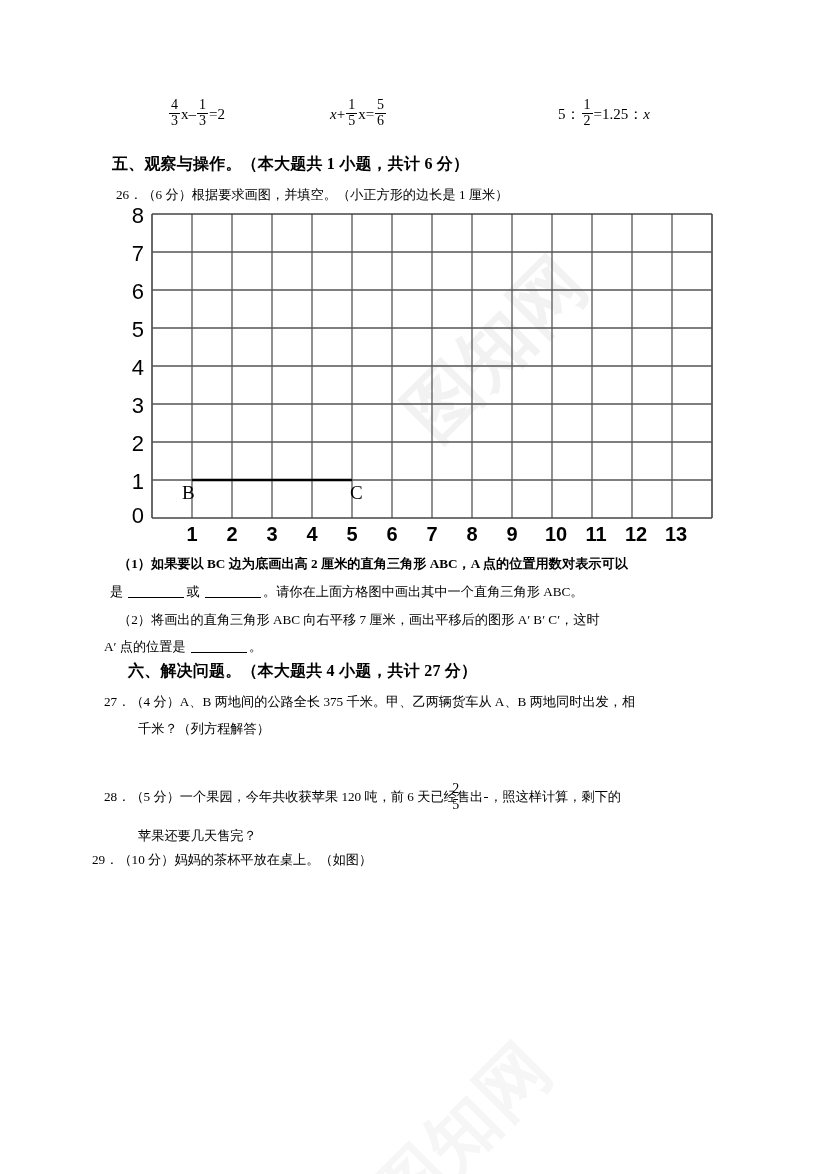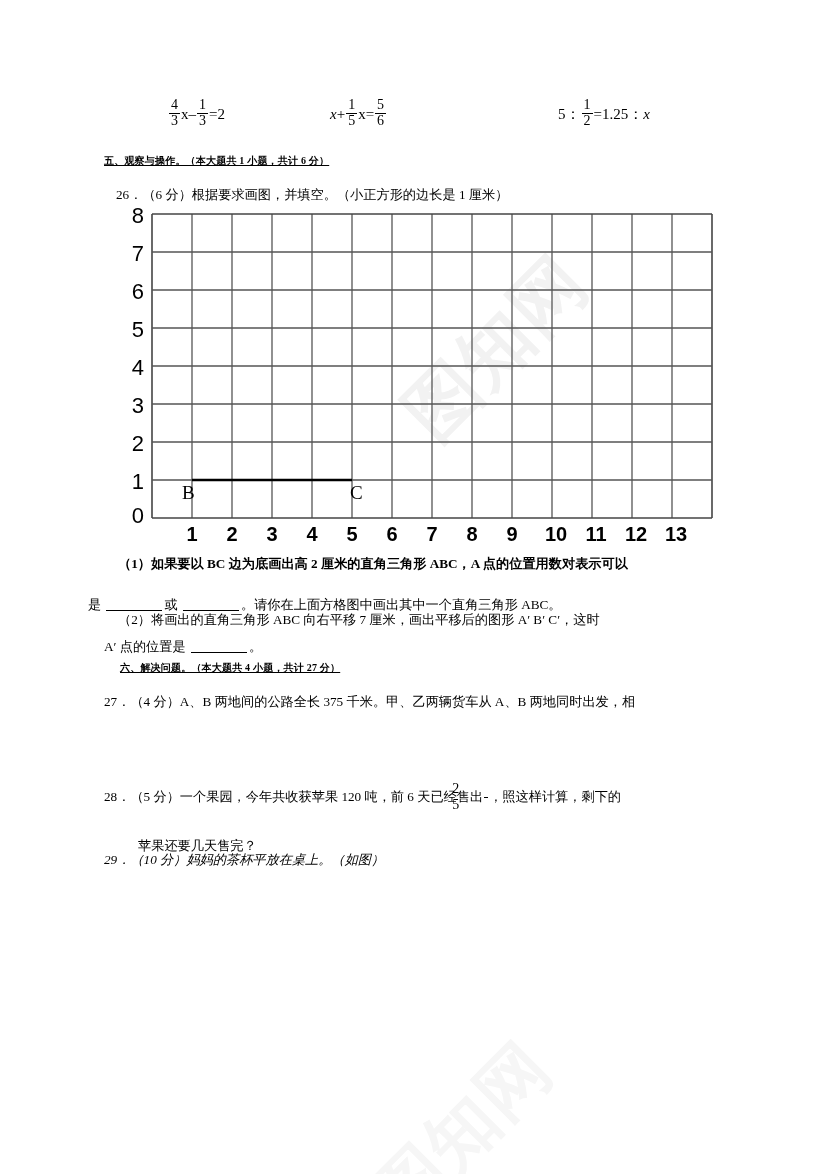--- a/index.html
+++ b/index.html
@@ -82,49 +82,48 @@
     position: relative;
     top: -1px;
   }
   .frac .num { padding: 0 2px; }
   .frac .den { padding: 0 2px; border-top: 1px solid #000; }
   .ital { font-style: italic; font-family: "Liberation Serif", serif; }
 
   
   .sec-head {
     position: absolute;
-    left: 104px;
+    left: 112px;
     font-weight: bold;
-    font-size: 10px;
+    font-size: 16px;
     font-family: "Liberation Serif", serif;
     letter-spacing: 0.2px;
     white-space: nowrap;
-    text-decoration: underline;
   }
   #sec5 { top: 154px; }
   #sec6 { top: 661px; margin-left: 16px; }
 
   
   .q {
     position: absolute;
     font-size: 13.2px;
     line-height: 27px;
     font-family: "Liberation Serif", serif;
     text-align: justify;
   }
   #q26 { left: 104px; top: 181px; width: 640px; margin-left: 12px; }
 
   #q26sub1 { left: 118px; top: 550px; width: 626px; font-weight: bold; }
-  #q26sub1b { left: 88px; top: 578px; width: 640px; margin-top: 13px; }
+  #q26sub1b { left: 110px; top: 578px; width: 640px; }
   #q26sub2 { left: 118px; top: 606px; width: 626px; }
   #q26sub2b { left: 104px; top: 633px; width: 640px; }
 
   #q27 { left: 104px; top: 688px; width: 640px; text-indent: 0; }
   #q28 { left: 104px; top: 783px; width: 640px; }
-  #q29 { left: 104px; top: 846px; width: 640px; font-style: italic; }
+  #q29 { left: 92px; top: 846px; width: 640px; }
 
   .hang { padding-left: 34px; text-indent: -34px; }
 
   .blank-line {
     display: inline-block;
     width: 56px;
     border-bottom: 1px solid #000;
     margin: 0 2px;
     vertical-align: -2px;
   }
@@ -282,30 +281,31 @@
       <span>A′ 点的位置是</span>
       <span class="blank-line"></span><span>。</span>
     </div>
 
     <div class="sec-head" id="sec6">六、解决问题。（本大题共 4 小题，共计 27 分）</div>
 
     <div class="q" id="q27">
       <div class="hang">
         <span>27．</span><span>（4 分）A、B 两地间的公路全长 375 千米。甲、乙两辆货车从 A、B 两地同时出发，相</span>
       </div>
+      <div style="padding-left:34px">千米？（列方程解答）</div>
     </div>
 
     <div class="q" id="q28">
       <div class="hang">
         <span>28．</span><span>（5 分）一个果园，今年共收获苹果 120 吨，前 6 天已经售出</span><span class="frac">
           <span class="num">2</span>
           <span class="den">5</span>
         </span><span>，照这样计算，剩下的</span>
       </div>
-      <div style="padding-left:34px;margin-top:19px">苹果还要几天售完？</div>
+      <div style="padding-left:34px;margin-top:9px">苹果还要几天售完？</div>
     </div>
 
     <div class="q" id="q29">
       <span>29．</span><span>（10 分）妈妈的茶杯平放在桌上。（如图）</span>
     </div>
 
   </div>
 </div>
 
 </body></html>

